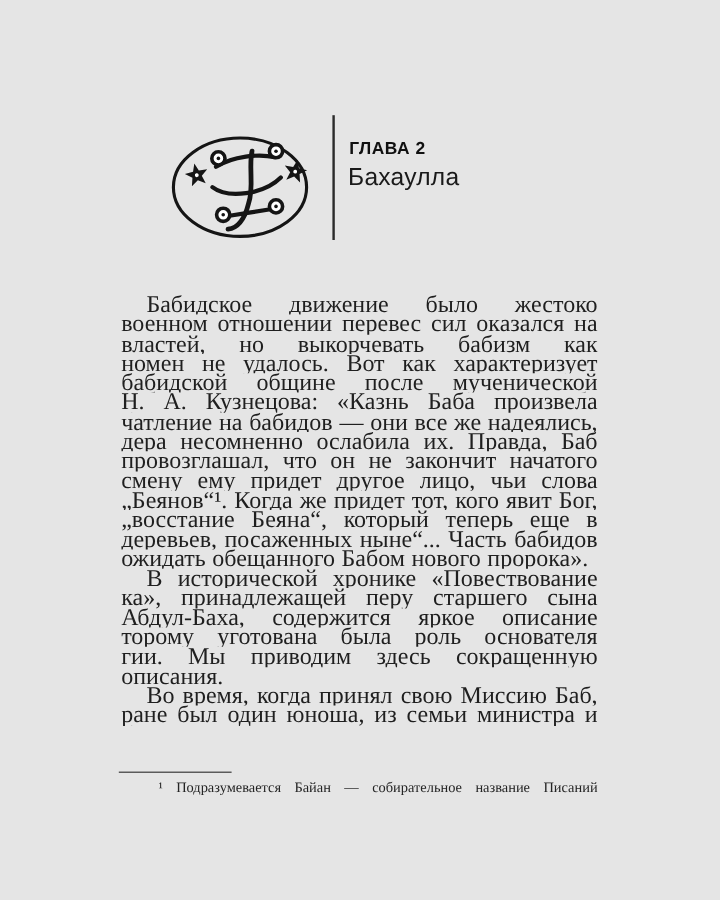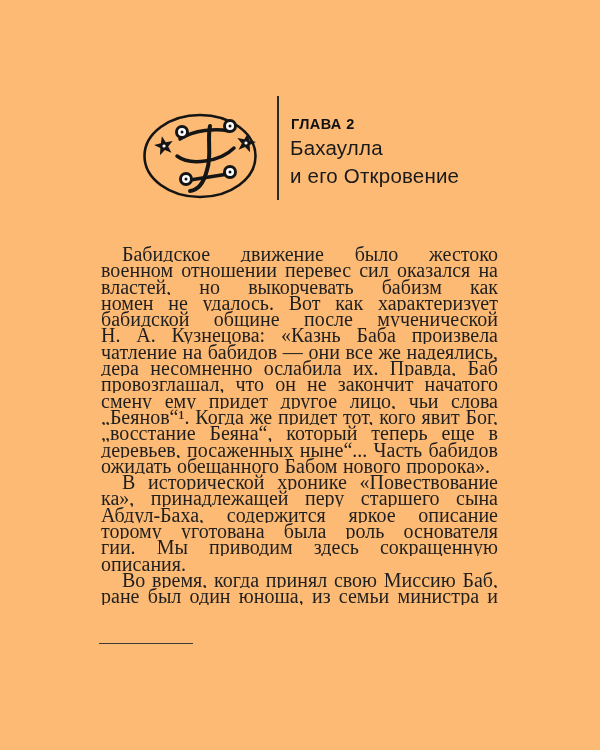--- a/index.html
+++ b/index.html
@@ -1,17 +1,17 @@
 <!DOCTYPE html>
 <html><head>
 <meta charset="utf-8">
 <style>
   html,body { margin:0; padding:0; background:#ffffff; }
   #page {
-    position:relative; width:600px; height:750px; background:#fdba74;
+    position:relative; width:600px; height:750px; background:#e5e5e5;
     overflow:hidden; font-family:"Liberation Serif", serif; color:#1c1c1c;
   }
   
   #emblem { position:absolute; left:142px; top:112px; width:118px; height:88px; }
   #header-divider {
     position:absolute; left:277px; top:96px; width:2px; height:104px; background:#2b2b2b;
   }
   #chapter-label {
     position:absolute; left:291px; top:116px;
     font-family:"Liberation Sans", sans-serif; font-weight:bold; font-size:14.5px;
@@ -79,21 +79,20 @@
       <circle cx="88" cy="60" r="1.5" fill="#151515" stroke="none"></circle>
     </g>
   </svg>
 
   <div id="header-divider"></div>
 
   <div id="chapter-label">ГЛАВА 2</div>
 
   <div id="chapter-title">
     <div>Бахаулла</div>
-    <div>и его Откровение</div>
   </div>
 
   <div id="bodytext">
     <div>
       <div class="line indent">Бабидское движение было жестоко подавлено — в</div>
       <div class="line">военном отношении перевес сил оказался на стороне</div>
       <div class="line">властей, но выкорчевать бабизм как религиозный фе-</div>
       <div class="line">номен не удалось. Вот как характеризует положение в</div>
       <div class="line">бабидской общине после мученической гибели Баба</div>
       <div class="line">Н. А. Кузнецова: «Казнь Баба произвела большое впе-</div>
@@ -115,15 +114,16 @@
       <div class="line lastline">описания.</div>
     </div>
     <div>
       <div class="line indent">Во время, когда принял свою Миссию Баб, в Теге-</div>
       <div class="line lastline">ране был один юноша, из семьи министра и благород-</div>
     </div>
   </div>
 
   <div id="footnote-rule"></div>
   <div id="footnote">
+    <div class="fnline indent">¹ Подразумевается Байан — собирательное название Писаний</div>
   </div>
 
 </div>
 
 </body></html>

